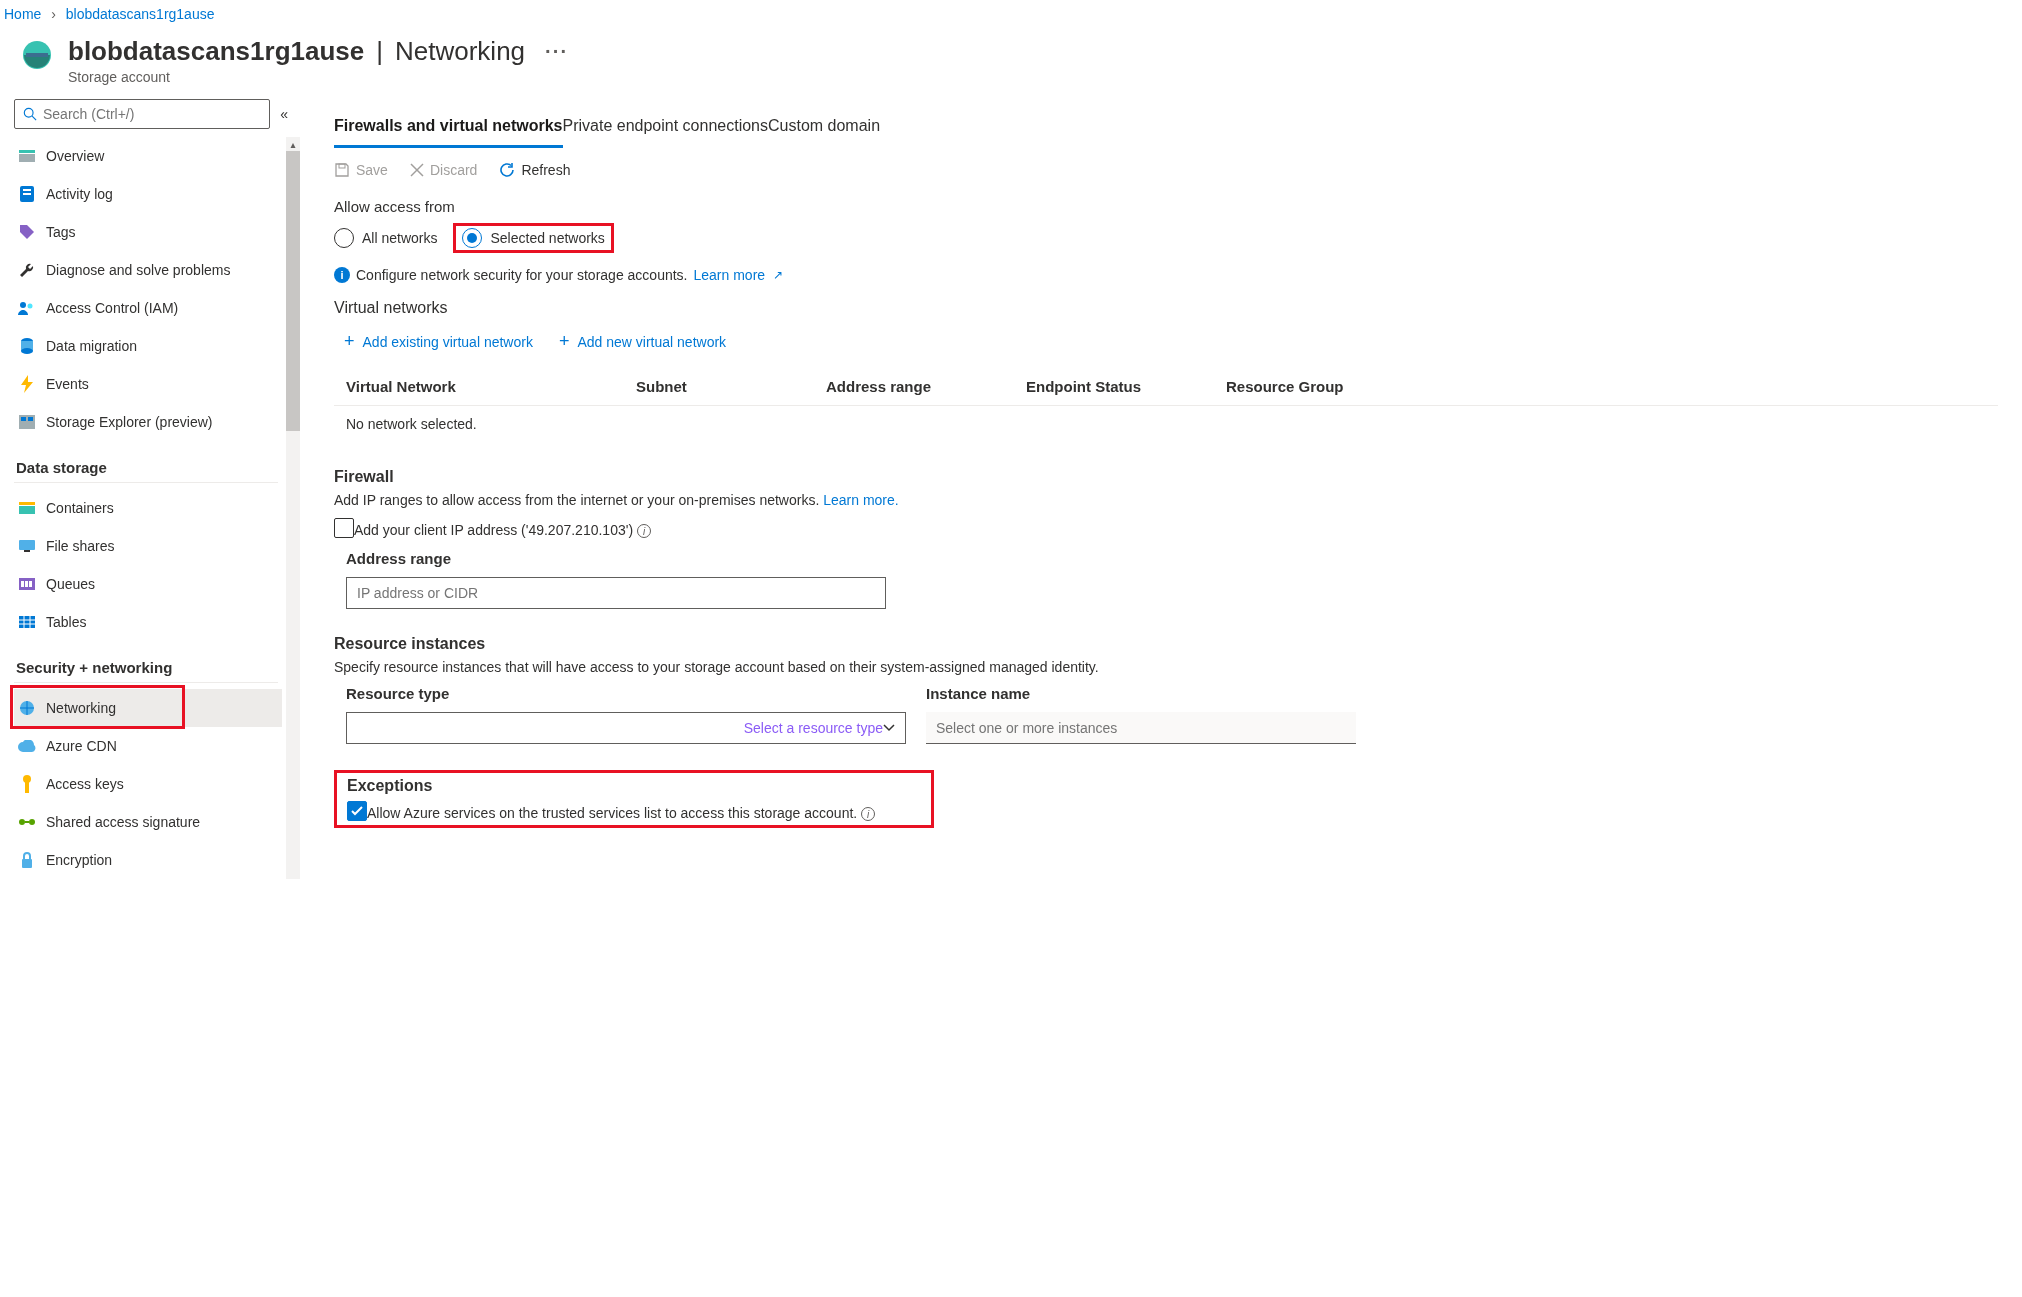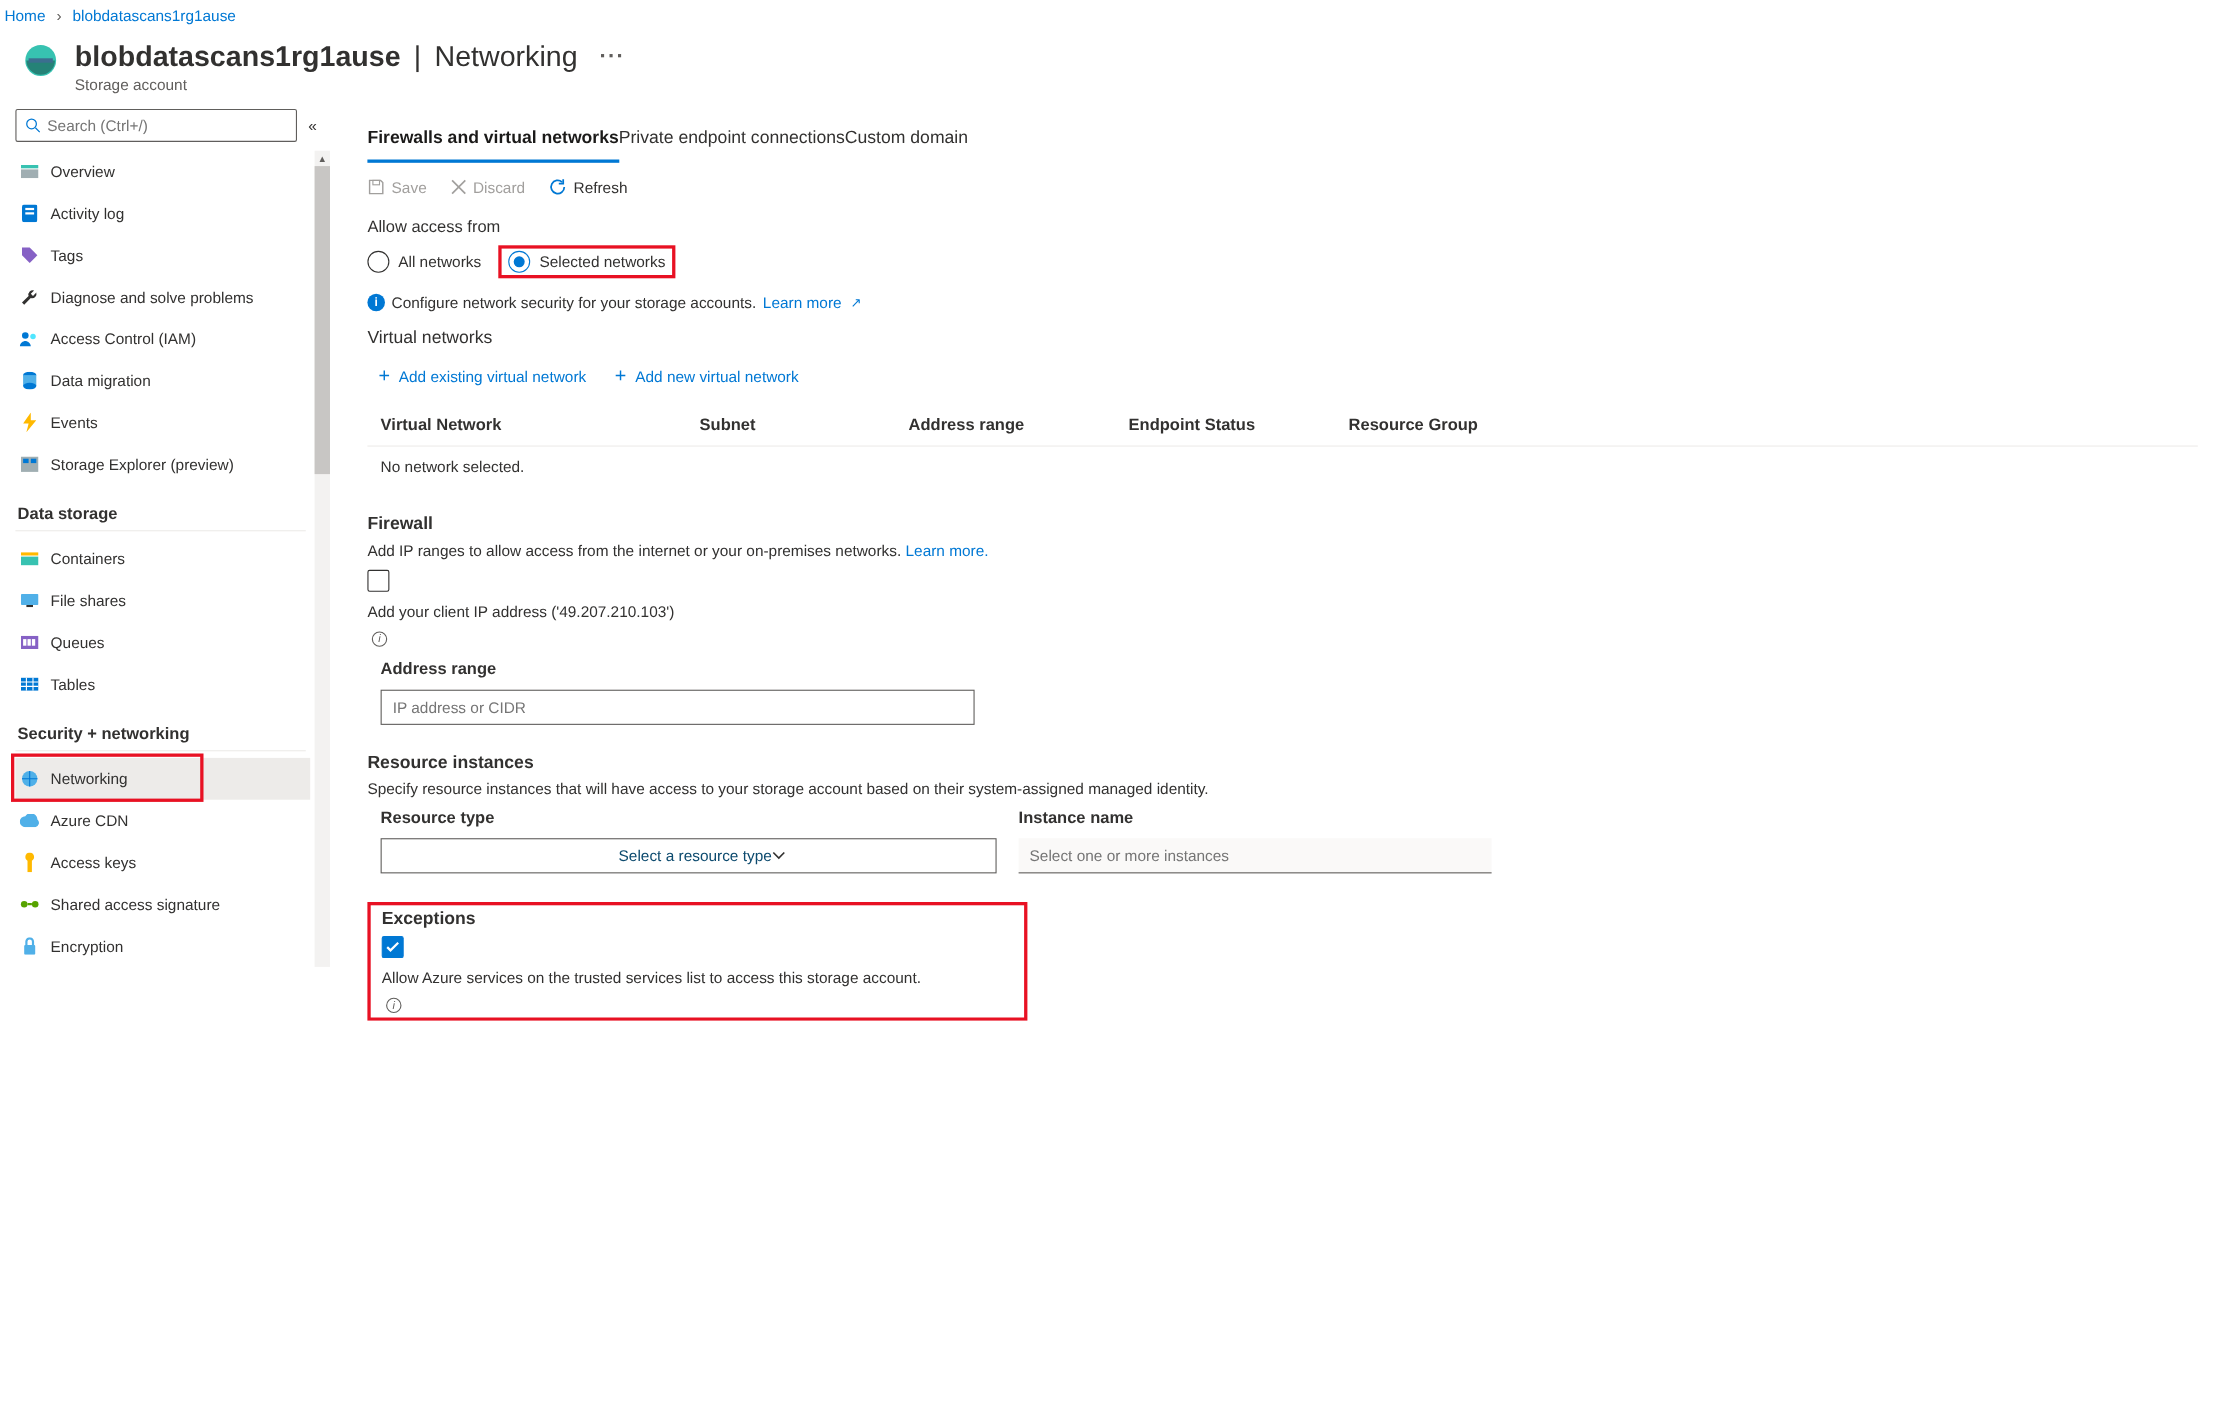--- a/index.html
+++ b/index.html
@@ -69,28 +69,28 @@
 .vnet-head > div:nth-child(2){flex:0 0 190px;}
 .vnet-head > div:nth-child(3){flex:0 0 200px;}
 .vnet-head > div:nth-child(4){flex:0 0 200px;}
 .vnet-head > div:nth-child(5){flex:1;}
 .vnet-empty{ padding:10px 12px; color:#323130; border-top:1px solid #edebe9;}
 
 .section { margin-top:26px;}
 .section h3 { font-size:16px; font-weight:700; margin-bottom:6px;}
 .desc { font-size:14px; margin-bottom:10px;}
 
-.checkbox-row { display:flex; align-items:flex-start; gap:10px; margin-bottom:12px;flex-direction:column;}
+.checkbox-row { display:flex; align-items:flex-end; margin-bottom:12px;}
 .cb { width:20px; height:20px; border:1px solid #323130; border-radius:2px; display:flex; align-items:center; justify-content:center; cursor:pointer;}
 .cb.checked { background:#0078d4; border-color:#0078d4; color:#fff;}
 .help-icon{ width:14px; height:14px; border-radius:50%; border:1px solid #605e5c; color:#605e5c; font-size:10px; display:flex; align-items:center; justify-content:center; font-style:italic; margin-left:4px;}
 
 .col-label { font-weight:600; font-size:15px; margin-bottom:10px; padding-left:12px;}
 .text-input, .select-input { height:32px; border:1px solid #605e5c; padding:0 10px; font-size:14px; width:540px; outline:none;}
-.select-input { width:560px; display:flex; align-items:center; justify-content:center; cursor:pointer; color:#0c4a6e;padding-left:34px;}
+.select-input { width:560px; display:flex; align-items:center; justify-content:flex-end; cursor:pointer; color:#8b5cf6;padding-left:34px;}
 .instance-input { width:430px; border:none; border-bottom:1px solid #605e5c; background:#faf9f8; color:#605e5c;}
 .two-col { display:flex; gap:20px; align-items:flex-end; margin-top:8px;}
 .two-col .col {}
 
 .exception-box { border:3px solid #e81123; padding:4px 10px 2px 10px; display:inline-block; min-width:600px;}
 
 svg { display:block;}
 </style>
 </head>
 <body>

